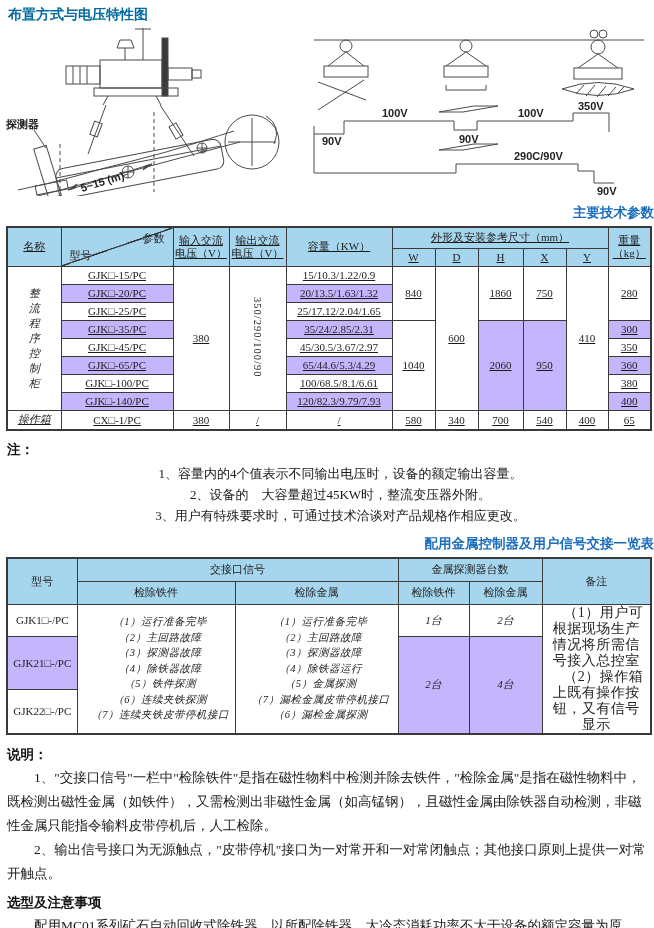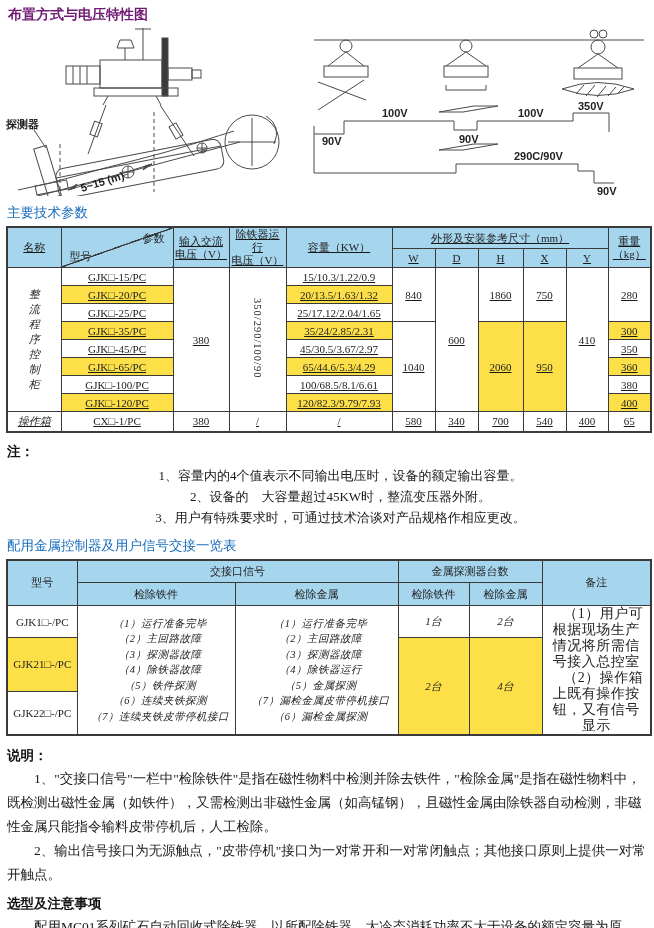--- a/index.html
+++ b/index.html
@@ -1,36 +1,36 @@
 <!DOCTYPE html>
 <html><head>
 <meta charset="utf-8">
 <style>
   html,body{margin:0;padding:0;}
   body{
     width:654px;height:928px;background:#ffffff;overflow:hidden;position:relative;
     font-family:"Liberation Serif","DejaVu Serif",serif;color:#1a1a1a;
   }
-  .hd-black{font-family:"Liberation Sans","DejaVu Sans",sans-serif;font-weight:bold;font-size:14px;color:#701a75;margin:6px 0 2px 8px;}
-  .hd-blue{font-family:"Liberation Sans","DejaVu Sans",sans-serif;font-weight:normal;font-size:13.5px;color:#1a6dbd;margin:8px 0 4px 7px;}
+  .hd-black{font-family:"Liberation Sans","DejaVu Sans",sans-serif;font-weight:bold;font-size:14px;color:#0369a1;margin:6px 0 2px 8px;}
+  .hd-blue{font-family:"Liberation Sans","DejaVu Sans",sans-serif;font-weight:bold;font-size:13.5px;color:#1a6dbd;margin:8px 0 4px 7px;text-align:right;}
   .hd-sub{font-family:"Liberation Sans","DejaVu Sans",sans-serif;font-weight:bold;font-size:13.5px;color:#111;margin:10px 0 4px 7px;}
 
   .diagrams{display:flex;height:170px;margin-left:4px;}
   svg{display:block;}
   .sk{stroke:#4a4a4a;fill:none;stroke-width:1;}
   .sk-d{stroke:#4a4a4a;fill:none;stroke-width:1;stroke-dasharray:4 3;}
   .lbl{font-family:"Liberation Sans","DejaVu Sans",sans-serif;font-size:11px;font-weight:bold;fill:#222;}
 
   table{border-collapse:collapse;table-layout:fixed;margin-left:6px;}
   .t1{width:644px;border:2px solid #3a3a3a;text-decoration:underline;}
   .t1 td{border:1px solid #3a3a3a;text-align:center;vertical-align:middle;font-size:11px;padding:0 1px;color:#222;overflow:hidden;}
   .t1 tr.bodyrow{height:18px;}
   .t1 tr.lastrow{height:20px;}
   .hdr{background:#a6d5ee;}
-  .bl{background:#fde047;}
+  .bl{background:#c4b5fd;}
   .hcell div{line-height:13px;}
   .diagcell{position:relative;background-color:#a6d5ee;
     background-image:linear-gradient(to bottom right,transparent calc(50% - 0.7px),#3a3a3a calc(50% - 0.7px),#3a3a3a calc(50% + 0.7px),transparent calc(50% + 0.7px));}
   .diag-top{position:absolute;top:3px;right:8px;font-size:11px;}
   .diag-bot{position:absolute;bottom:3px;left:8px;font-size:11px;}
   .vname{display:inline-block;width:12px;word-break:break-all;line-height:15px;font-size:11px;font-style:italic;}
   .vout{writing-mode:vertical-rl;font-size:10.5px;letter-spacing:1px;}
   .it{font-style:italic;}
 
   .note-line{margin-left:27px;line-height:21px;font-size:13px;text-align:center;}
@@ -177,21 +177,21 @@
     <td class="hdr" rowspan="2">名称</td>
     <td class="diagcell" rowspan="2">
       <span class="diag-top">参数</span>
       <span class="diag-bot">型号</span>
     </td>
     <td class="hdr hcell" rowspan="2">
       <div>输入交流</div>
       <div>电压（V）</div>
     </td>
     <td class="hdr hcell" rowspan="2">
-      <div>除铁器运行</div>
+      <div>输出交流</div>
       <div>电压（V）</div>
     </td>
     <td class="hdr" rowspan="2">容量（KW）</td>
     <td class="hdr" colspan="5">外形及安装参考尺寸（mm）</td>
     <td class="hdr hcell" rowspan="2">
       <div>重量</div>
       <div>（kg）</div>
     </td>
   </tr>
   <tr style="height:18px">
@@ -239,21 +239,21 @@
     <td class="bl">GJK□-65/PC</td>
     <td class="bl">65/44.6/5.3/4.29</td>
     <td class="bl">360</td>
   </tr>
   <tr class="bodyrow">
     <td>GJK□-100/PC</td>
     <td>100/68.5/8.1/6.61</td>
     <td>380</td>
   </tr>
   <tr class="bodyrow">
-    <td class="bl">GJK□-120/PC</td>
+    <td class="bl">GJK□-140/PC</td>
     <td class="bl">120/82.3/9.79/7.93</td>
     <td class="bl">400</td>
   </tr>
   <tr class="lastrow">
     <td class="it">操作箱</td>
     <td>CX□-1/PC</td>
     <td>380</td>
     <td>/</td>
     <td>/</td>
     <td>580</td>

